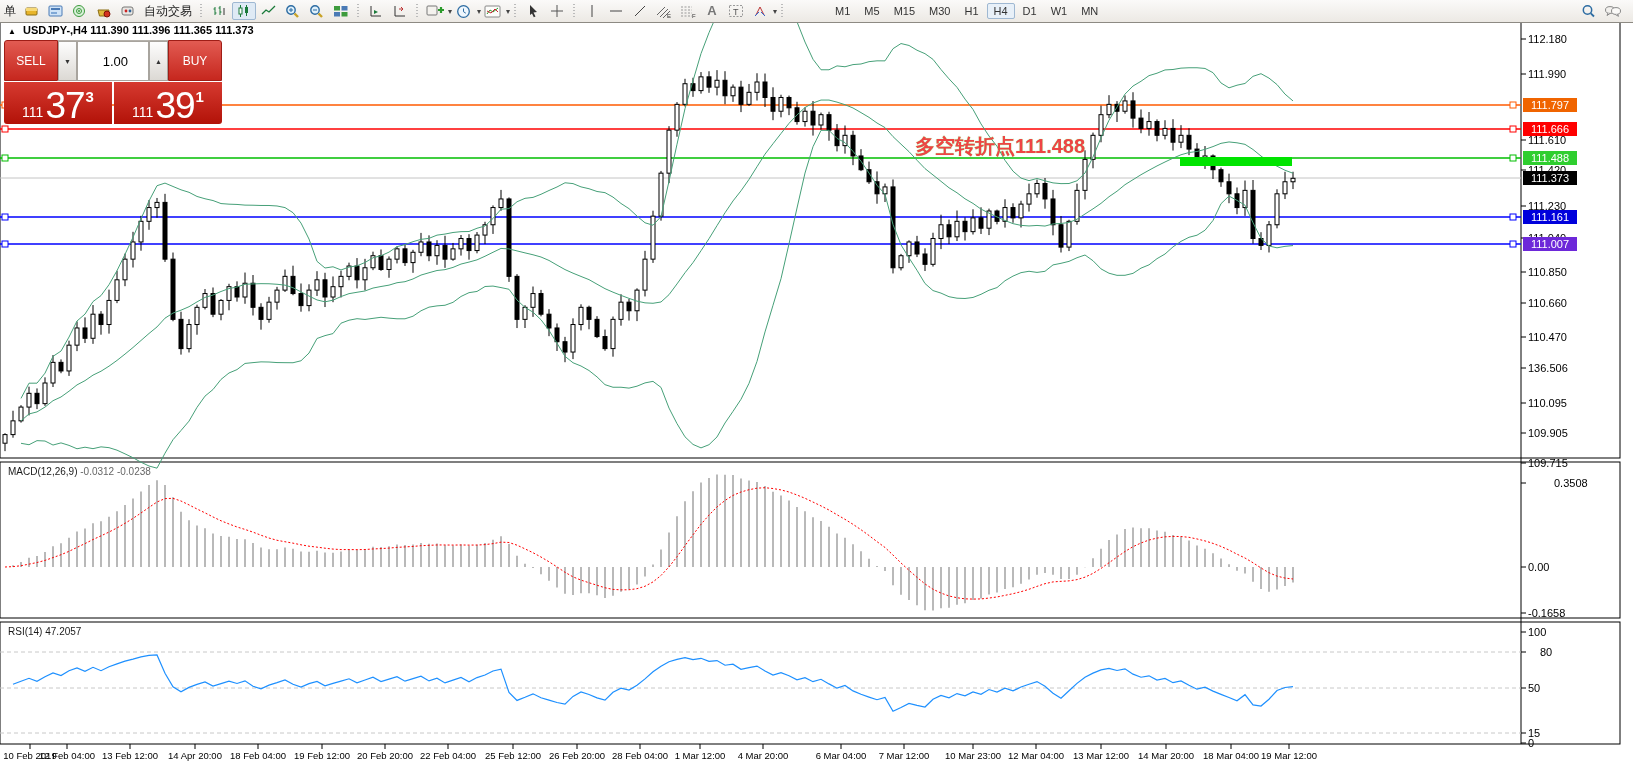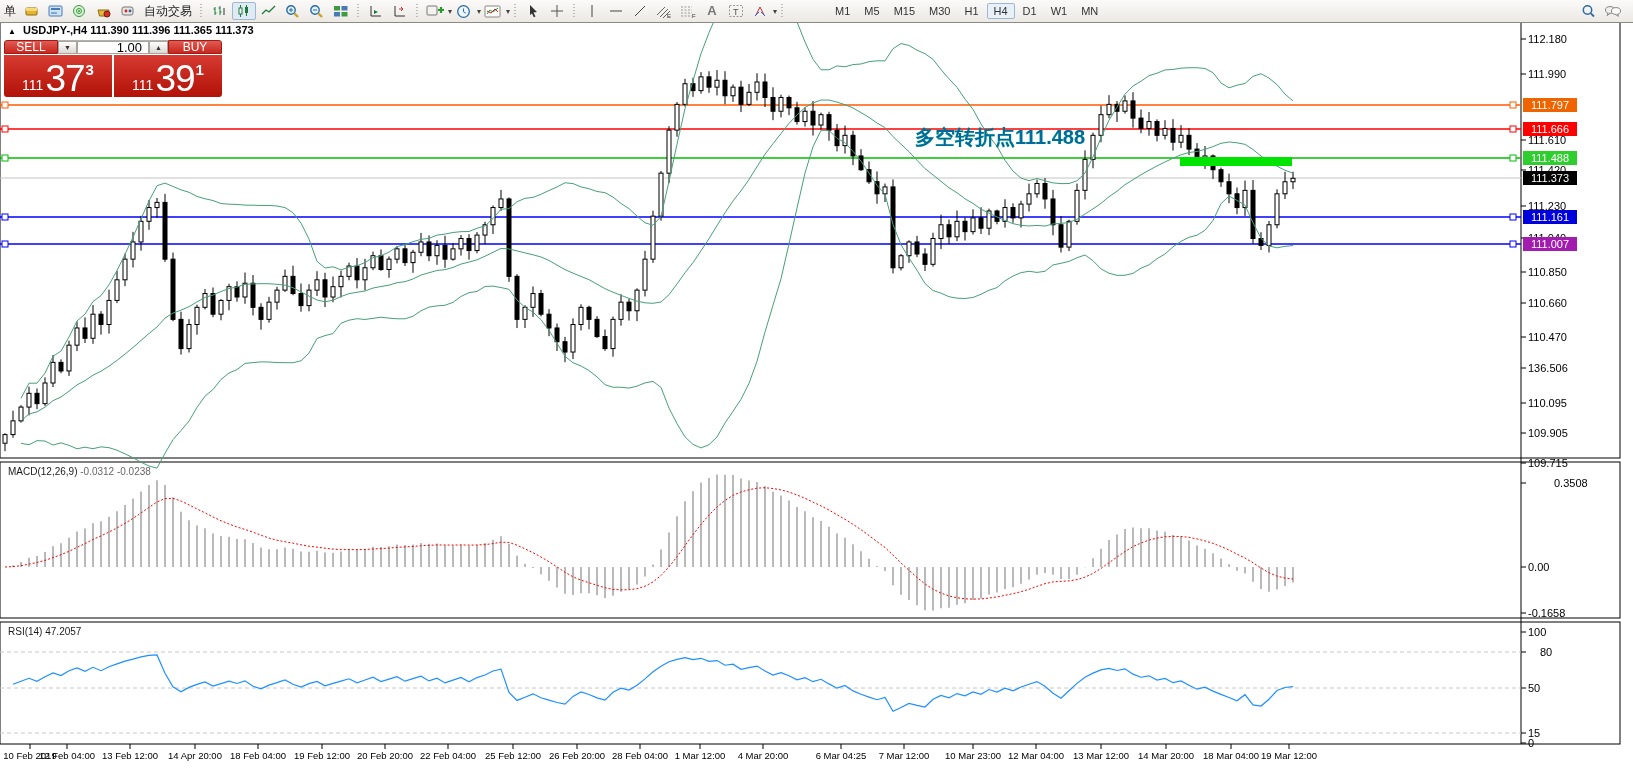--- a/index.html
+++ b/index.html
@@ -23,30 +23,30 @@
   #tb-right{margin-left:auto;display:flex;align-items:center;margin-right:8px;}
   
   #chartwrap{position:absolute;left:0;top:22px;width:1633px;height:752px;background:#fff;}
   #rightstrip{position:absolute;left:1620px;top:22px;width:13px;height:740px;background:#ece9e4;border-left:1px solid #cfcbc4;}
   #statusbar{position:absolute;left:0;top:762px;width:1633px;height:12px;background:#f1efec;border-top:1px solid #cfcbc4;}
   #charttitle{position:absolute;left:8px;top:24px;font-size:11px;font-weight:bold;color:#000;z-index:30;white-space:nowrap;}
   #charttitle .tri{font-size:8px;margin-right:4px;}
   svg#plot{position:absolute;left:0;top:0;z-index:5;}
   
   #ocp{position:absolute;left:4px;top:40px;width:218px;z-index:35;font-family:"Liberation Sans",sans-serif;}
-  #ocp-top{display:flex;height:14px;}
+  #ocp-top{display:flex;height:41px;}
   .ocp-btn{background:linear-gradient(#e25b52,#c6271e);color:#fff;font-size:12px;
     display:flex;align-items:center;justify-content:center;border:1px solid #9f1d16;}
   #sellbtn{width:52px;border-radius:3px 0 0 0;}
   #buybtn{width:52px;border-radius:0 3px 0 0;}
   #vol{flex:1;display:flex;background:#e9e6e2;border-top:1px solid #b5b1ab;align-items:stretch;}
   .spin{width:17px;background:linear-gradient(#fdfdfd,#dcd9d4);border:1px solid #a8a49e;
     font-size:7px;display:flex;align-items:center;justify-content:center;color:#333;}
   #volval{flex:1;background:#fff;border:1px solid #a8a49e;font-size:13px;
-    display:flex;align-items:center;justify-content:flex-end;padding-right:6px;}
+    display:flex;align-items:center;justify-content:flex-end;padding-right:20px;}
   #ocp-prices{display:flex;height:42px;margin-top:1px;}
   .pricebox{flex:1;background:linear-gradient(#d63a30,#b21208);color:#fff;
     display:flex;align-items:flex-end;justify-content:center;padding-bottom:2px;}
   .pricebox:first-child{margin-right:2px;border-radius:0 0 0 3px;}
   .pricebox:last-child{border-radius:0 0 3px 0;}
   .p-small{font-size:14px;line-height:20px;margin-right:2px;}
   .p-big{font-size:37px;line-height:33px;font-weight:400;letter-spacing:-1px;}
   .p-sup{font-size:15px;font-weight:bold;line-height:30px;align-self:flex-start;margin-left:1px;}
   
   .ytick{position:absolute;left:1528px;font-size:11px;color:#000;transform:translateY(-6px);z-index:20;white-space:nowrap;}
@@ -846,21 +846,21 @@
       <span class="p-sup">3</span>
     </div>
     <div class="pricebox">
       <span class="p-small">111</span>
       <span class="p-big">39</span>
       <span class="p-sup">1</span>
     </div>
   </div>
 </div>
 
-<div id="annotation" style="left: 915px; top: 124px; color: #0369a1;">多空转折点111.488</div>
+<div id="annotation" style="left: 915px; top: 133px; color: #ef4444;">多空转折点111.488</div>
 
 <div class="paneltag" style="left:8px;top:466px;">
   <span>MACD(12,26,9)</span>
   <span style="color:#666;">-0.0312</span>
   <span style="color:#666;">-0.0238</span>
 </div>
 <div class="paneltag" style="left:8px;top:626px;">
   <span>RSI(14)</span>
   <span>47.2057</span>
 </div>
@@ -879,21 +879,21 @@
     <div class="ytick" style="top: 337px;">110.470</div>
     <div class="ytick" style="top: 368px;">136.506</div>
     <div class="ytick" style="top: 403px;">110.095</div>
     <div class="ytick" style="top: 433px;">109.905</div>
     <div class="ytick" style="top: 463px;">109.715</div>
     <div class="chip" style="top: 105px; background: rgb(240, 100, 0);">111.797</div>
     <div class="chip" style="top: 129px; background: rgb(255, 0, 0);">111.666</div>
     <div class="chip" style="top: 158px; background: rgb(47, 206, 47);">111.488</div>
     <div class="chip" style="top: 178px; background: rgb(0, 0, 0);">111.373</div>
     <div class="chip" style="top: 217px; background: rgb(0, 0, 220);">111.161</div>
-    <div class="chip" style="top: 244px; background: #a21caf;">111.007</div>
+    <div class="chip" style="top: 244px; background: #6d28d9;">111.007</div>
     <div class="ytick" style="top: 483px; margin-left: 26px;">0.3508</div>
     <div class="ytick" style="top: 567px;">0.00</div>
     <div class="ytick" style="top: 613px;">-0.1658</div>
     <div class="ytick" style="top: 632px;">100</div>
     <div class="ytick" style="top: 652px; padding-left: 12px;">80</div>
     <div class="ytick" style="top: 688px;">50</div>
     <div class="ytick" style="top: 733px;">15</div>
     <div class="ytick" style="top: 743px;">0</div>
     <div class="xlab" style="left: 30px;">10 Feb 2019</div>
     <div class="xlab" style="left: 67px;">12 Feb 04:00</div>
@@ -901,21 +901,21 @@
     <div class="xlab" style="left: 195px;">14 Apr 20:00</div>
     <div class="xlab" style="left: 258px;">18 Feb 04:00</div>
     <div class="xlab" style="left: 322px;">19 Feb 12:00</div>
     <div class="xlab" style="left: 385px;">20 Feb 20:00</div>
     <div class="xlab" style="left: 448px;">22 Feb 04:00</div>
     <div class="xlab" style="left: 513px;">25 Feb 12:00</div>
     <div class="xlab" style="left: 577px;">26 Feb 20:00</div>
     <div class="xlab" style="left: 640px;">28 Feb 04:00</div>
     <div class="xlab" style="left: 700px;">1 Mar 12:00</div>
     <div class="xlab" style="left: 763px;">4 Mar 20:00</div>
-    <div class="xlab" style="left: 841px;">6 Mar 04:25</div>
+    <div class="xlab" style="left: 841px;">6 Mar 04:00</div>
     <div class="xlab" style="left: 904px;">7 Mar 12:00</div>
     <div class="xlab" style="left: 973px;">10 Mar 23:00</div>
     <div class="xlab" style="left: 1036px;">12 Mar 04:00</div>
     <div class="xlab" style="left: 1101px;">13 Mar 12:00</div>
     <div class="xlab" style="left: 1166px;">14 Mar 20:00</div>
     <div class="xlab" style="left: 1231px;">18 Mar 04:00</div>
     <div class="xlab" style="left: 1289px;">19 Mar 12:00</div>
   </div>
 
 </body></html>

